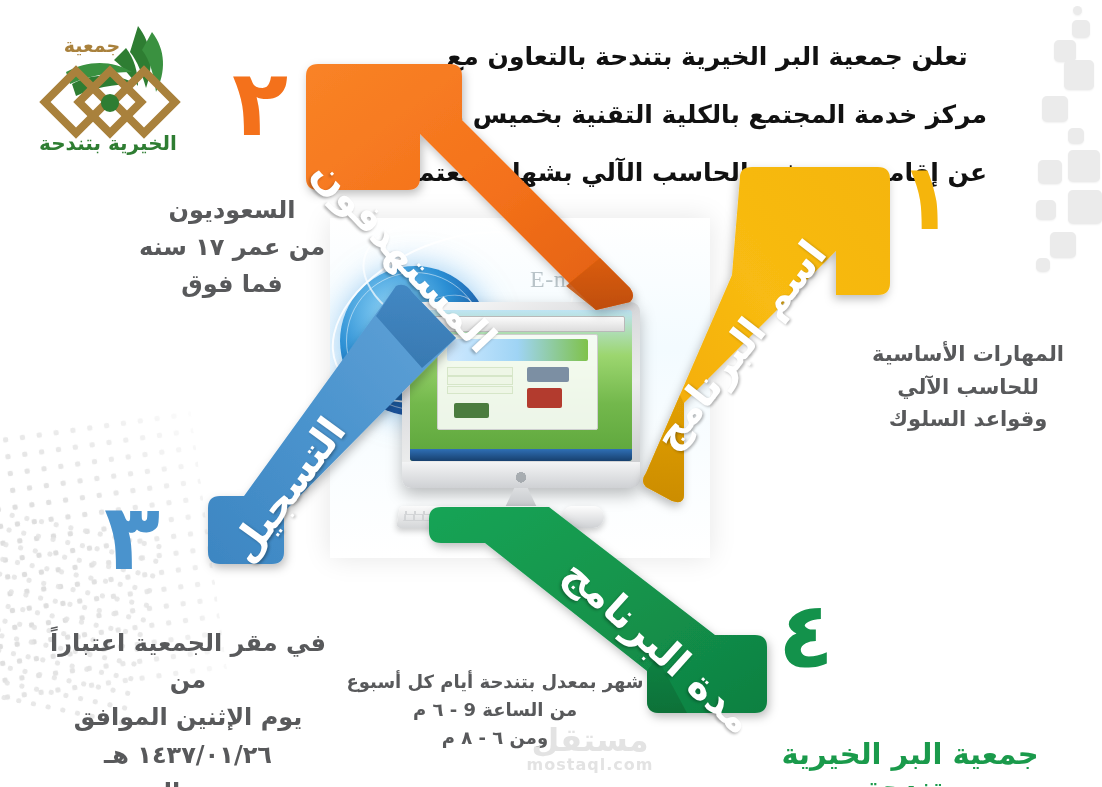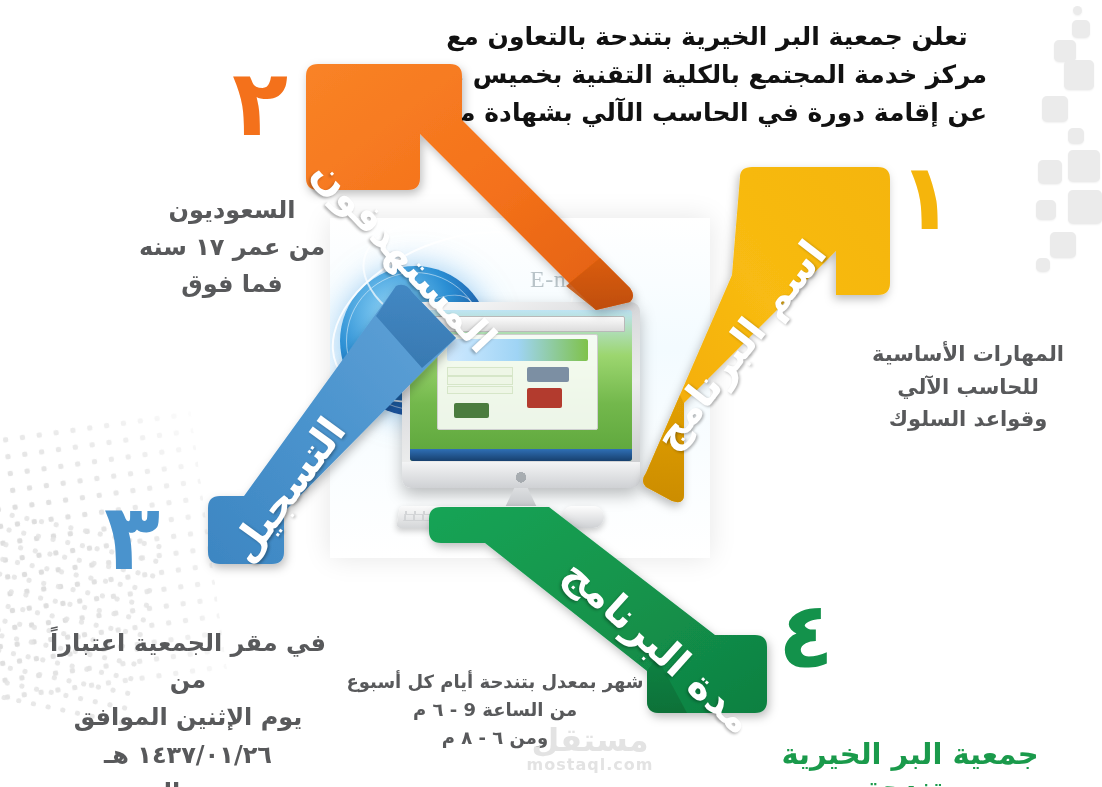--- a/index.html
+++ b/index.html
@@ -31,21 +31,21 @@
   .logo{position:absolute;left:26px;top:14px;width:165px;height:150px;}
   .logo svg{width:100%;height:100%;display:block;}
 
   
   .header{
     position:absolute;top:18px;right:115px;width:560px;
     text-align:center;color:#111;direction:rtl;
     font-weight:bold;font-size:25px;line-height:1.52;
     letter-spacing:-.2px;
   }
-  .header div{white-space:nowrap;}
+  .header div{white-space:nowrap;margin-top:20px;}
 
   
   .photo{
     position:absolute;left:330px;top:218px;width:380px;height:340px;
     background:linear-gradient(180deg,#ffffff 0%,#f3fbff 38%,#ffffff 100%);
     box-shadow:0 0 26px rgba(0,0,0,.10);
     overflow:hidden;
   }
   .globe{position:absolute;left:10px;top:48px;width:150px;height:150px;border-radius:50%;
     background:radial-gradient(circle at 34% 30%, #8fd4f7 0%, #2b8fd4 42%, #1a4f9e 74%, #13356e 100%);
@@ -156,20 +156,41 @@
     <i style="right:40px;top:160px;width:24px;height:24px;"></i>
     <i style="right:0px;top:190px;width:34px;height:34px;"></i>
     <i style="right:46px;top:200px;width:20px;height:20px;"></i>
     <i style="right:26px;top:232px;width:26px;height:26px;"></i>
     <i style="right:52px;top:258px;width:14px;height:14px;"></i>
   </div>
 
   <div class="halftone"></div>
   <div class="halftone2"></div>
 
+  <div class="logo">
+    <svg viewBox="0 0 165 150" xmlns="http://www.w3.org/2000/svg" aria-hidden="true">
+
+      <path d="M112 12 C126 30 128 52 120 74 C116 60 112 48 104 38 Z" fill="#2e7d32"></path>
+      <path d="M126 18 C140 36 140 58 130 78 C128 62 124 46 116 36 Z" fill="#3a9140"></path>
+      <path d="M100 34 C108 44 112 58 112 72 C104 62 96 52 88 46 Z" fill="#2e7d32"></path>
+      <path d="M40 58 C62 46 86 46 106 58 C84 58 62 62 44 70 Z" fill="#3a9140"></path>
+      <path d="M46 70 C68 58 92 60 110 70 C88 70 66 74 50 82 Z" fill="#2e7d32"></path>
+
+      <g fill="none" stroke="#a9813c" stroke-width="8">
+        <rect x="28" y="66" width="44" height="44" transform="rotate(45 50 88)"></rect>
+        <rect x="62" y="66" width="44" height="44" transform="rotate(45 84 88)"></rect>
+        <rect x="96" y="66" width="44" height="44" transform="rotate(45 118 88)"></rect>
+      </g>
+      <circle cx="84" cy="89" r="9" fill="#2e7d32"></circle>
+
+      <text x="66" y="38" text-anchor="middle" font-family="DejaVu Sans, sans-serif" font-size="19" font-weight="bold" fill="#a9813c" direction="rtl">جمعية</text>
+
+      <text x="82" y="136" text-anchor="middle" font-family="DejaVu Sans, sans-serif" font-size="20" font-weight="bold" fill="#2e7d32" direction="rtl">الخيرية بتندحة</text>
+    </svg>
+  </div>
 
   <div class="header">
     <div>تعلن جمعية البر الخيرية بتندحة بالتعاون مع</div>
     <div>مركز خدمة المجتمع بالكلية التقنية بخميس مشيط</div>
     <div>عن إقامة دورة في الحاسب الآلي بشهادة معتمدة</div>
   </div>
 
   <div class="photo">
     <div class="globe"></div>
     <div class="orbit"></div>

